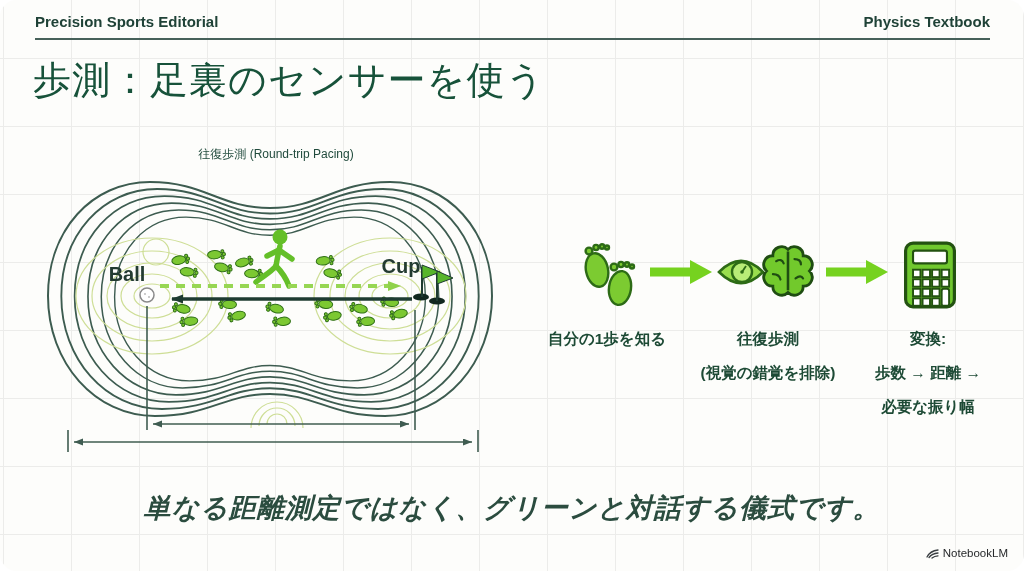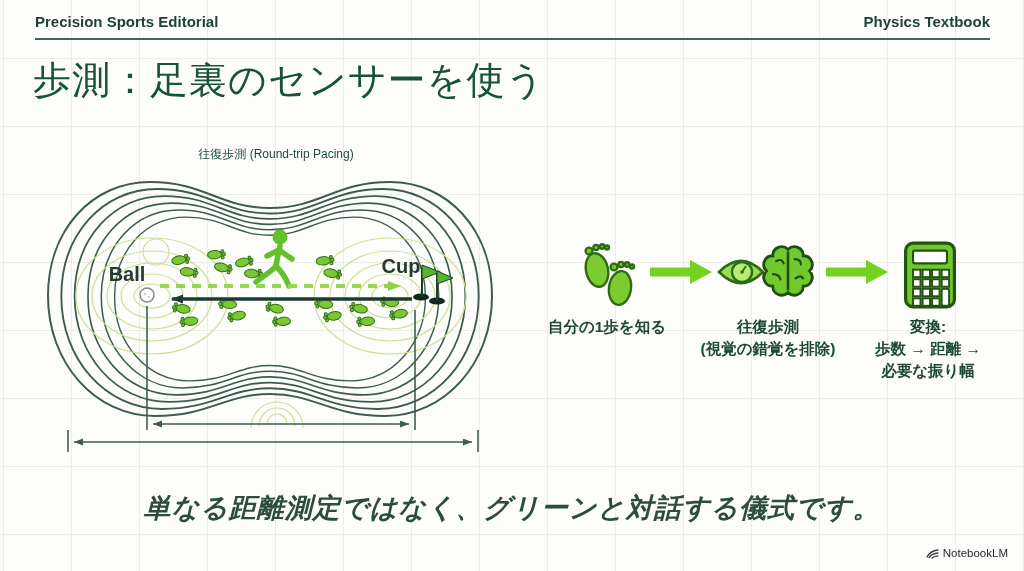--- a/index.html
+++ b/index.html
@@ -1,31 +1,31 @@
 <!DOCTYPE html>
 <html><head>
 <meta charset="utf-8">
 <style>
   html,body{margin:0;padding:0;}
   body{font-family:"Liberation Sans","DejaVu Sans",sans-serif;}
   .slide{position:relative;width:1024px;height:571px;overflow:hidden;
     background-color:#fdfdfb;
     background-image:linear-gradient(#ececе9 1px,transparent 1px),linear-gradient(90deg,#ececea 1px,transparent 1px);
     background-image:linear-gradient(#ececea 1px,transparent 1px),linear-gradient(90deg,#ececea 1px,transparent 1px);
-    background-size:68px 68px;background-position:3px -10px;}
+    background-size:68px 68px;background-position:3px -10px;border-radius:17px;}
   .hdr-left{position:absolute;left:35px;top:13px;font-size:15px;font-weight:bold;color:#1f4237;}
   .hdr-right{position:absolute;right:34px;top:13px;font-size:15px;font-weight:bold;color:#1f4237;}
   .hdr-rule{position:absolute;left:35px;top:38px;width:955px;height:2px;background:#47615a;}
   .title{position:absolute;left:33px;top:55px;font-size:38px;font-weight:400;color:#17523a;letter-spacing:1px;}
   .diagram-label{position:absolute;left:56px;top:146px;width:440px;text-align:center;font-size:12px;color:#204a3c;}
   .diagram{position:absolute;left:40px;top:168px;}
   .step-icon{position:absolute;}
   .flow-arrow{position:absolute;}
   .step-text{position:absolute;width:170px;text-align:center;font-size:15.5px;font-weight:bold;color:#1d4a35;line-height:1.42;}
-  .step-text p{margin:0;}
+  .step-text p{margin:12px;}
   .caption{position:absolute;left:0;top:490px;width:1024px;text-align:center;
     font-size:27px;font-style:italic;font-weight:600;color:#2b4c3f;letter-spacing:1px;}
   .brand{position:absolute;right:16px;top:547px;display:flex;align-items:center;gap:4px;
     font-size:11.5px;font-weight:500;color:#27292b;}
 </style>
 </head>
 <body>
 
 <div class="slide">
 

